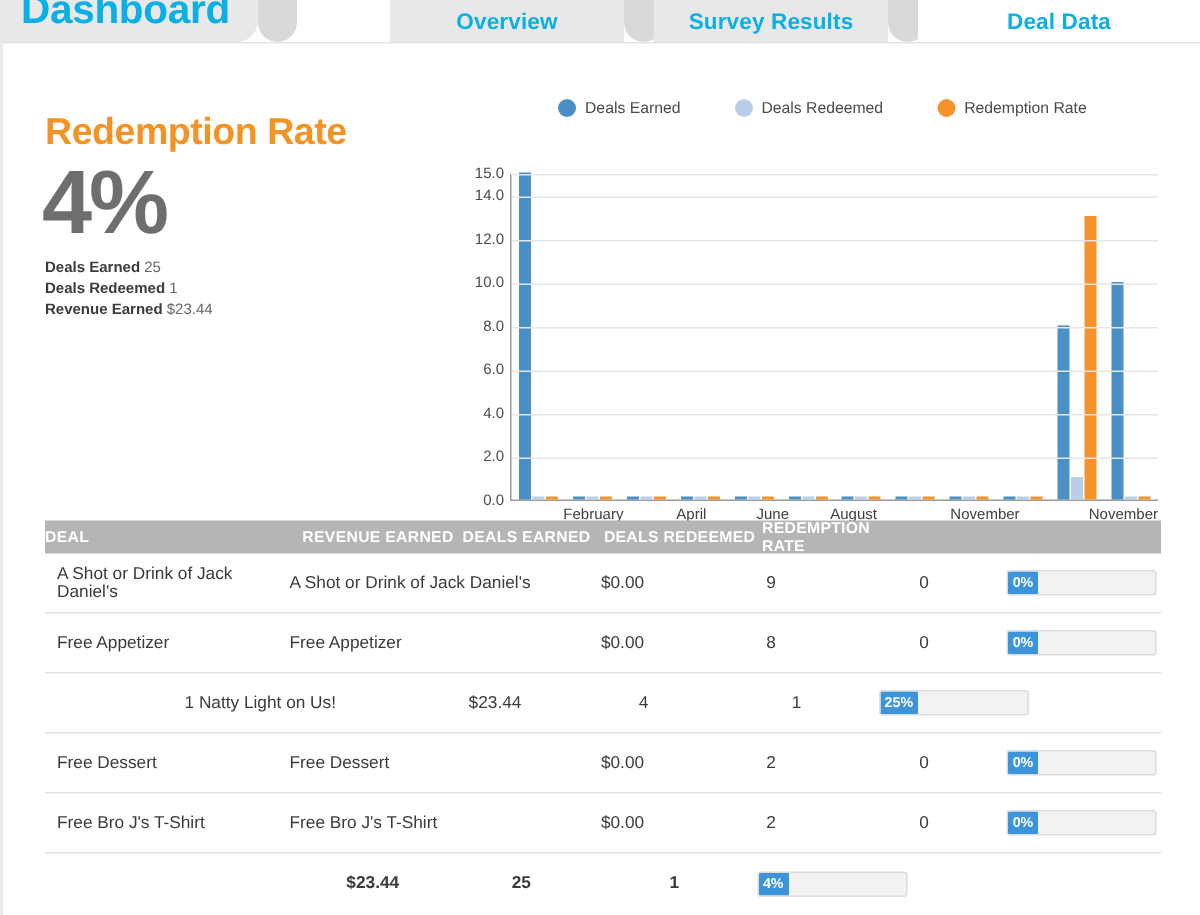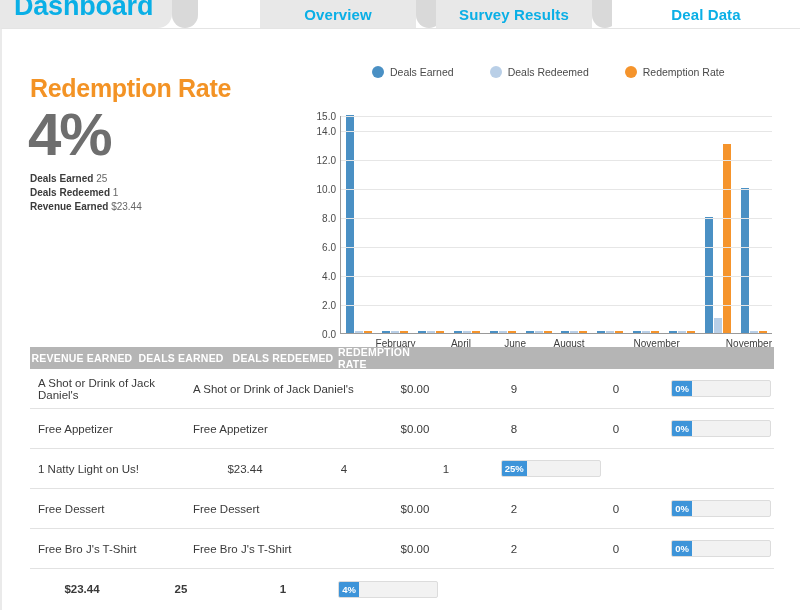--- a/index.html
+++ b/index.html
@@ -134,21 +134,21 @@
   .thead {
     display: flex; align-items: center;
     height: 22px; background: #b5b5b5;
     color: #ffffff; font-size: 10.5px; font-weight: bold;
     letter-spacing: .2px;
   }
   .trow {
     display: flex; align-items: center;
     height: 40px;
     border-bottom: 1px solid #e2e2e2;
-    font-size: 11.5px; color: #3a3a3a;
+    font-size: 11.5px; color: #3a3a3a; justify-content: center;
   }
   .trow.totals { border-bottom: none; font-weight: bold; height: 40px; }
   .c1 { width: 163px; padding-left: 8px; }
   .c2 { width: 170px; }
   .c3 { width: 104px; text-align: center; }
   .c4 { width: 94px; text-align: center; }
   .c5 { width: 110px; text-align: center; }
   .c6 { width: 103px; }
   .thead .c3, .thead .c4, .thead .c5 { text-align: center; }
   .thead .c6 { text-align: left; }
@@ -309,20 +309,21 @@
         <div class="xlab">August</div>
         <div class="xlab lower">September</div>
         <div class="xlab">November</div>
         <div class="xlab lower">November</div>
         <div class="xlab">November</div>
       </div>
   </div>
 
   <div class="table">
     <div class="thead" id="thead-host">
+        <div class="c2">DEAL</div>
         <div class="c3">REVENUE EARNED</div>
         <div class="c4">DEALS EARNED</div>
         <div class="c5">DEALS REDEEMED</div>
         <div class="c6">REDEMPTION RATE</div>
       </div>
     <div id="tbody-host">
         <div class="trow">
           <div class="c1">A Shot or Drink of Jack Daniel's</div>
           <div class="c2">A Shot or Drink of Jack Daniel's</div>
           <div class="c3">$0.00</div>

